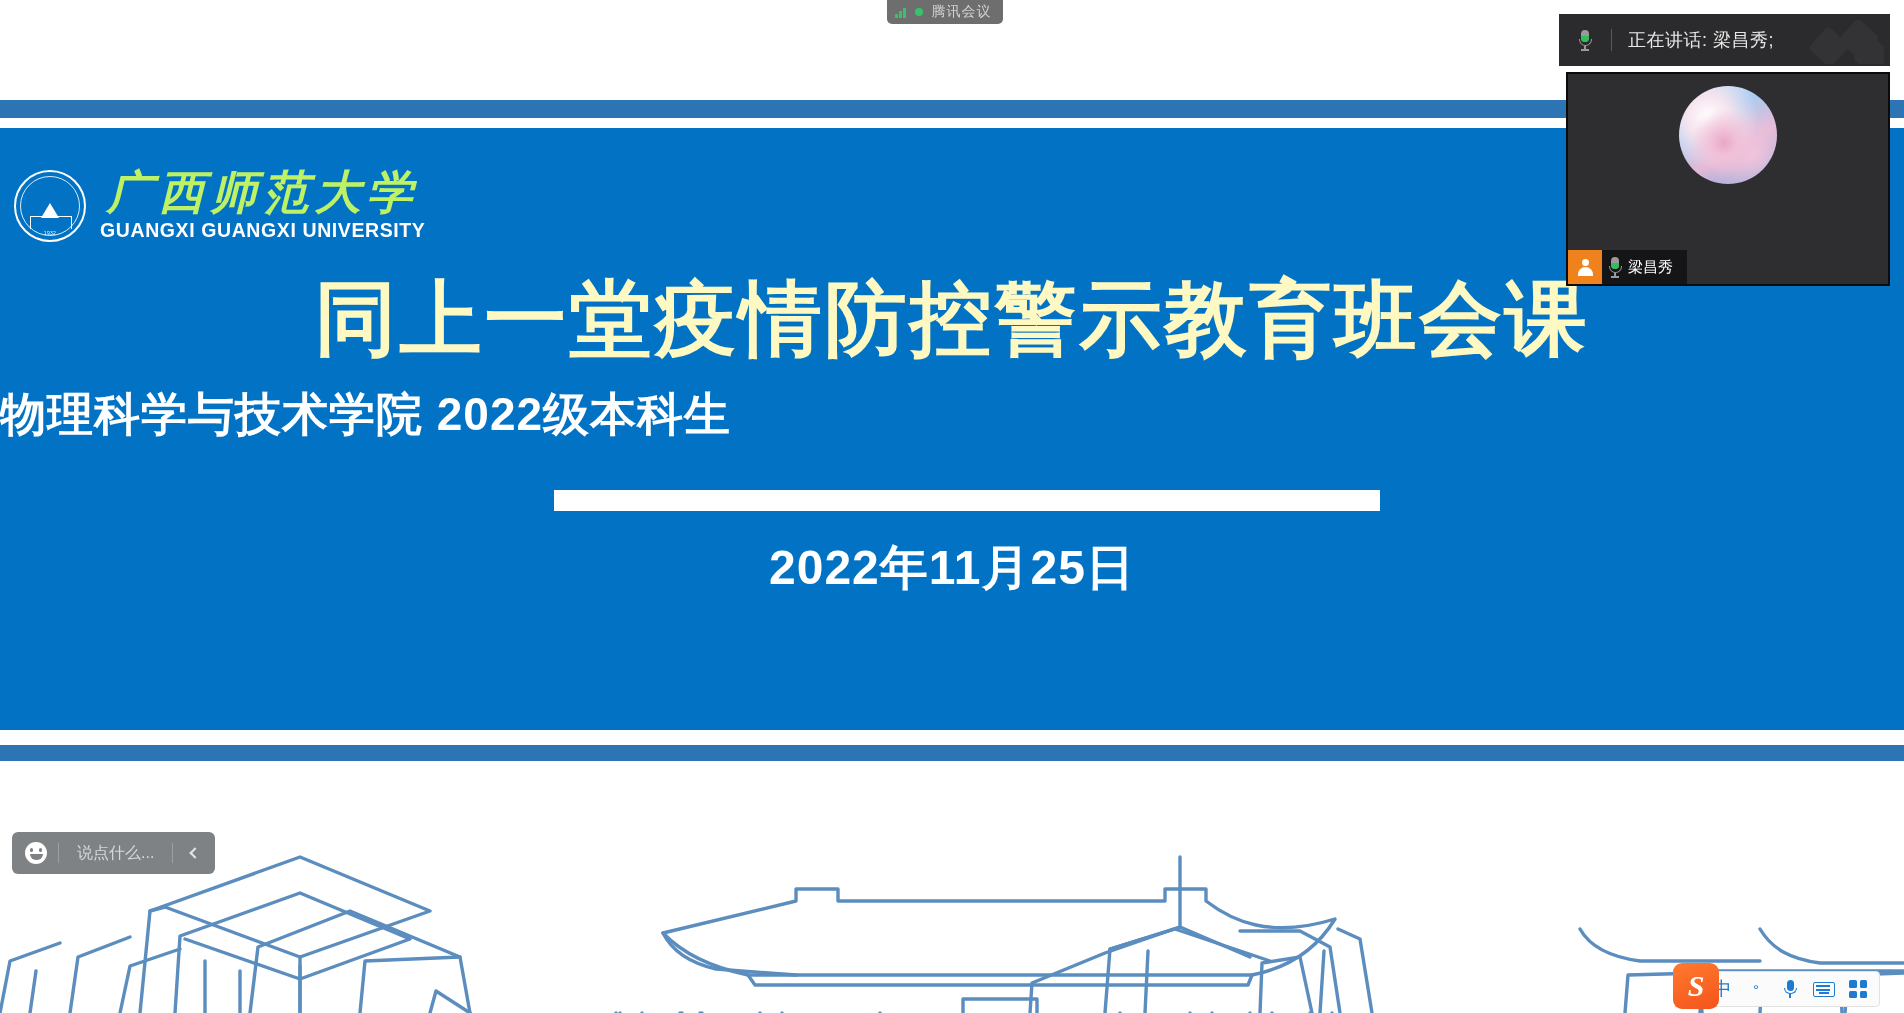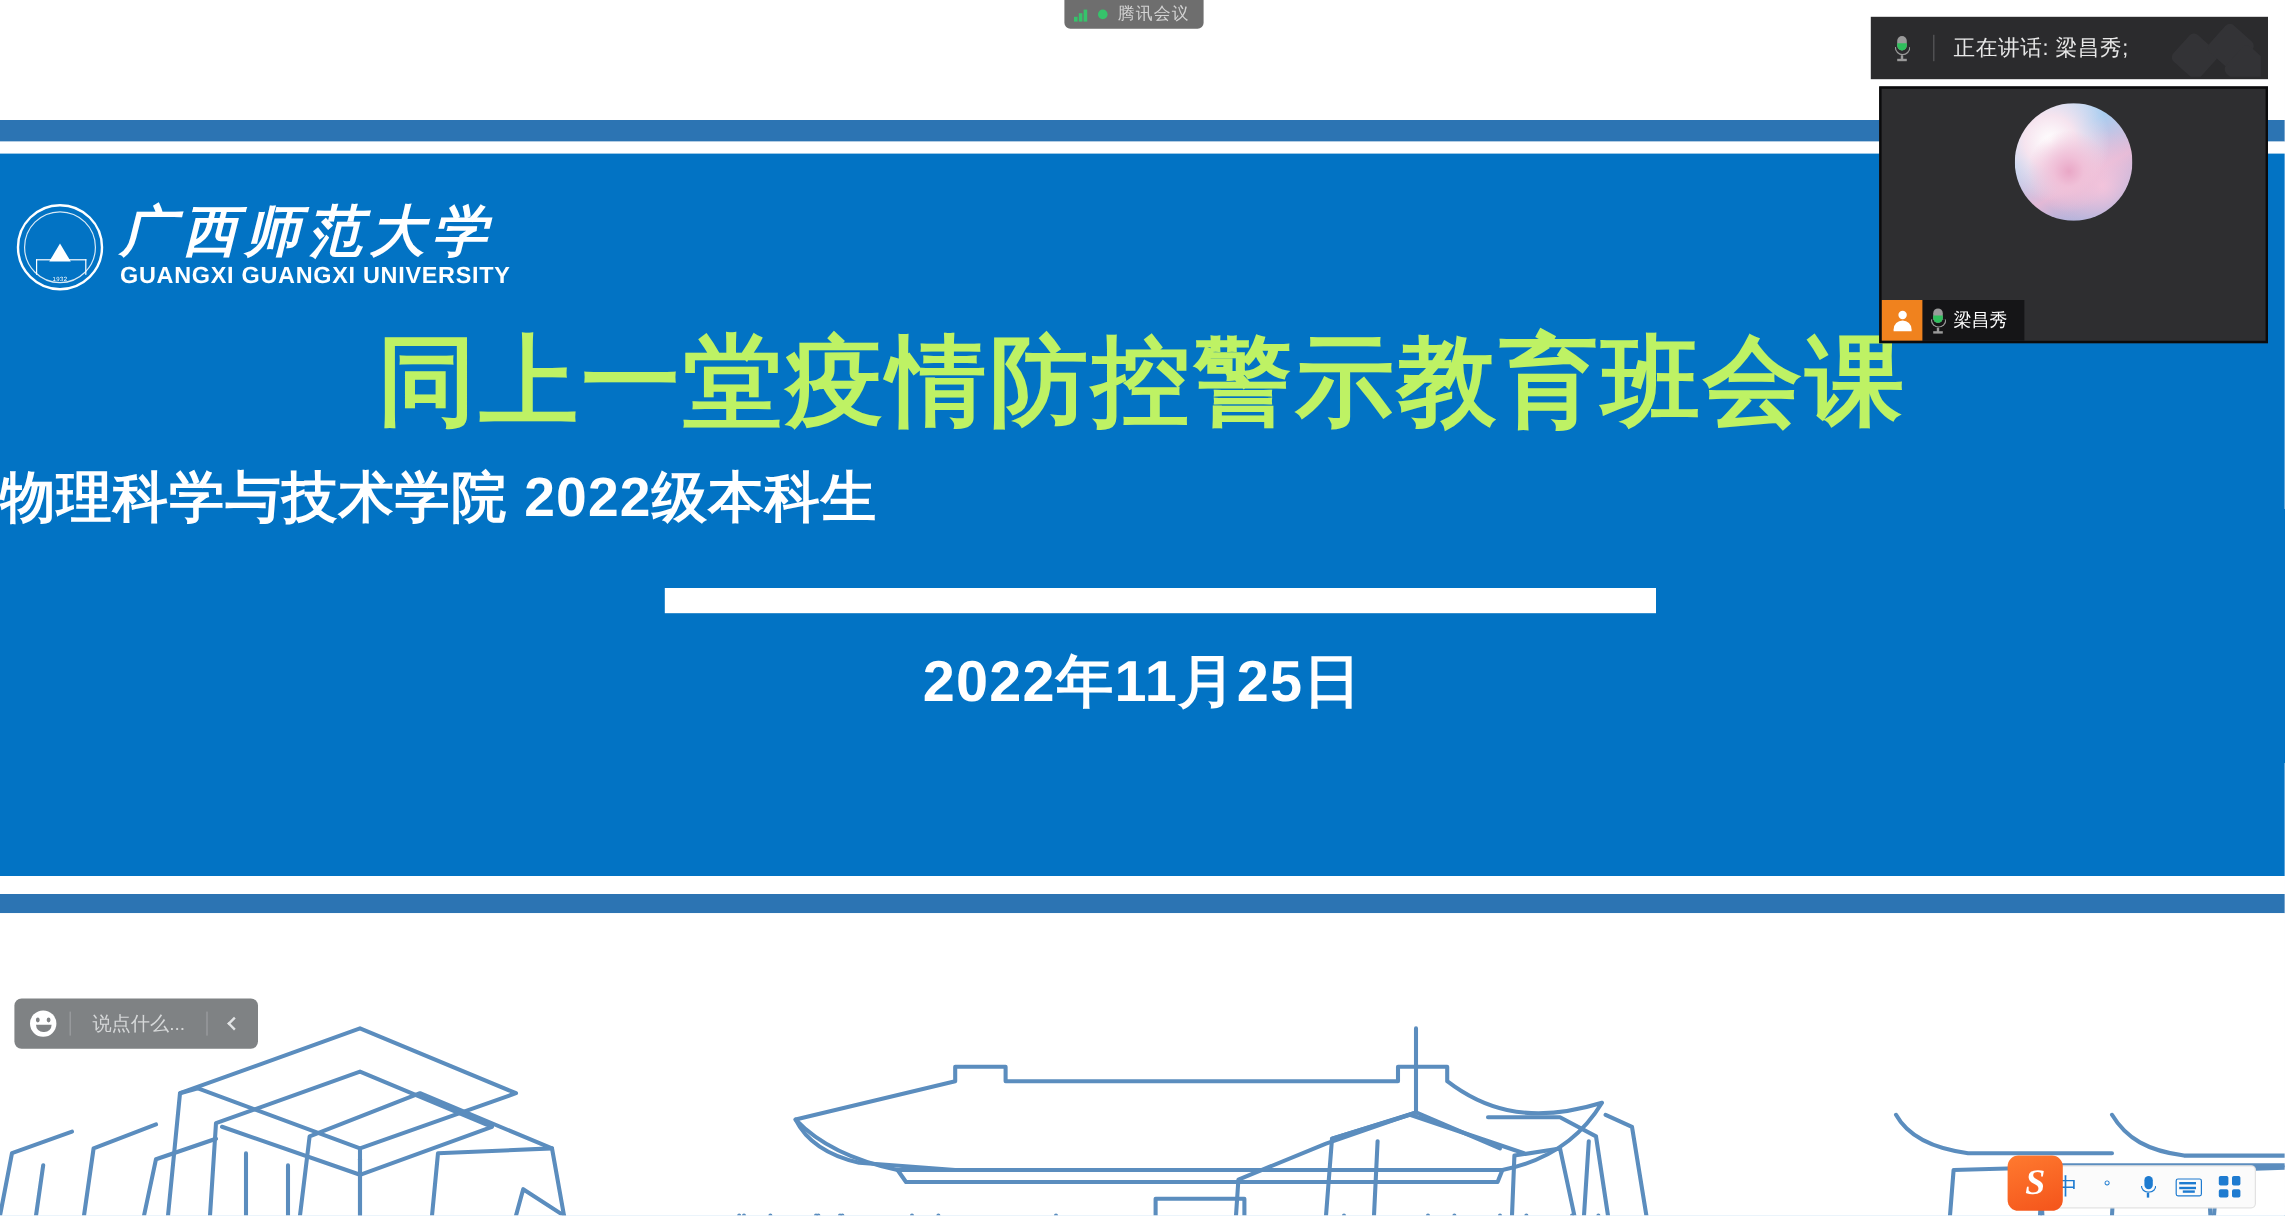--- a/index.html
+++ b/index.html
@@ -62,32 +62,32 @@
     border-bottom:15px solid #ffffff;
   }
   .seal-year {
     position:absolute; left:0; right:0; bottom:-7px;
     text-align:center; font-size:5px; color:#ffffff; letter-spacing:.3px;
   }
   .logo-text { display:flex; flex-direction:column; }
   .logo-cn {
     font-family:"Liberation Serif","DejaVu Serif",serif;
     font-style:italic; font-weight:bold;
-    font-size:46px; color:#ffffff; line-height:1.02;
-    letter-spacing:6px; white-space:nowrap;
+    font-size:46px; color:#bef264; line-height:1.02;
+    letter-spacing:6px; white-space:nowrap;text-align:center;
   }
   .logo-en {
     font-size:19.5px; font-weight:bold; color:#ffffff;
     letter-spacing:.6px; white-space:nowrap; margin-top:2px;
   }
 
   
   .slide-title {
     position:absolute; left:0; right:0; top:146px;
-    text-align:center; color:#bef264;
+    text-align:center; color:#fef9c3;
     font-size:82px; font-weight:bold;
     letter-spacing:3px; line-height:1.1;
     white-space:nowrap;
   }
   .slide-subtitle {
     position:absolute; left:0; right:0; top:256px;
     text-align:left; color:#ffffff;
     font-size:46px; font-weight:bold; letter-spacing:1px;
     white-space:nowrap;
   }

